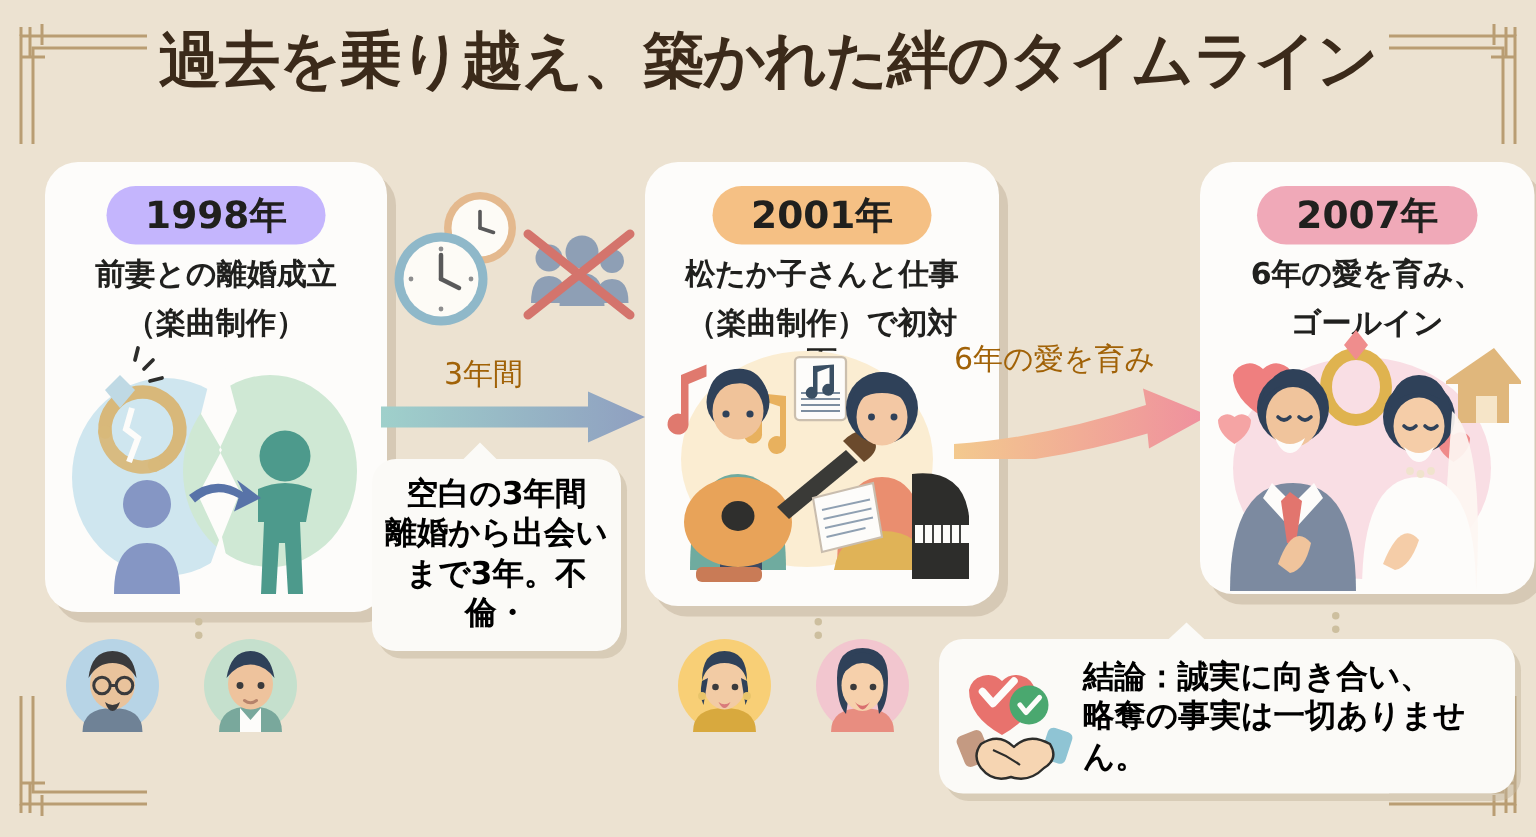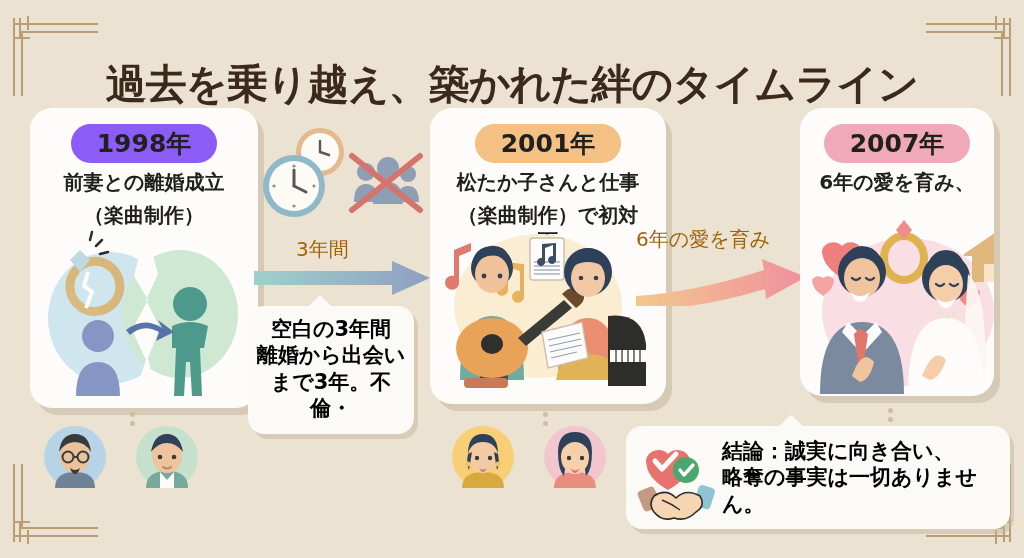--- a/index.html
+++ b/index.html
@@ -15,40 +15,39 @@
   .corner { position:absolute; width:100px; height:92px; pointer-events:none; }
   .corner.tl { top:8px;  left:10px; }
   .corner.tr { top:8px;  right:10px;  transform:scaleX(-1); }
   .corner.bl { bottom:6px; left:10px; transform:scaleY(-1); }
   .corner.br { bottom:6px; right:10px; transform:scale(-1,-1); }
 
   
   .title-wrap {
     position:absolute; top:18px; left:0; width:100%;
     text-align:center;
-    margin-top:44px;
   }
   .title {
     font-size:41px; font-weight:bold; color:#3b2a1a;
     letter-spacing:-1px; line-height:1.1;
     font-family:"DejaVu Sans","Liberation Sans",sans-serif;
   }
 
   
   .board { position:absolute; top:108px; left:0; width:1024px; height:450px; }
 
   .card {
     position:absolute; top:0;
     background:#fdfcfa; border-radius:22px;
     box-shadow:6px 7px 0 rgba(196,181,158,.55);
     overflow:hidden;
   }
   .card.c1 { left:30px;  width:228px; height:300px; }
   .card.c2 { left:430px; width:236px; height:296px; }
-  .card.c3 { left:800px; width:194px; height:288px; }
+  .card.c3 { left:800px; width:223px; height:288px; }
 
   .badge {
     display:block; margin:16px auto 0; width:fit-content;
     padding:4px 26px; border-radius:20px;
     font-size:25px; font-weight:bold; color:#20201e; line-height:1.25;
     font-family:"DejaVu Sans","Liberation Sans",sans-serif;
   }
   .card-text {
     text-align:center; margin-top:6px; padding:0 19px;
     font-size:20px; font-weight:bold; color:#20201e; line-height:1.32;
@@ -152,21 +151,21 @@
   </svg>
 </div>
 
 <div class="title-wrap">
   <div class="title">過去を乗り越え、築かれた絆のタイムライン</div>
 </div>
 
 <div class="board">
 
   <div class="card c1">
-    <span class="badge" style="background:#8b5cf6">1998年</span>
+    <span class="badge" style="background:#c4b5fd">1998年</span>
     <div class="card-text">前妻との離婚成立</div>
     <div class="card-text">（楽曲制作）</div>
     <div class="card-art">
       <svg viewBox="0 0 228 180" width="228" height="180">
         <ellipse cx="80" cy="92" rx="62" ry="66" fill="#cfe6ef"></ellipse>
         <ellipse cx="150" cy="88" rx="58" ry="64" fill="#cfe8d4"></ellipse>
         <path d="M112 18 L104 50 L118 74 L102 104 L116 134 L104 168 L126 168 L118 132 L130 102 L116 74 L128 48 L120 18 Z" fill="#fdfcfa"></path>
 
         <path d="M40 62 a25 25 0 1 1 33 22" fill="none" stroke="#d8b87a" stroke-width="9" stroke-linecap="round"></path>
         <path d="M73 84 a25 25 0 0 1 -33 -22" fill="none" stroke="#d8b87a" stroke-width="9" stroke-linecap="round" opacity=".95"></path>
@@ -322,20 +321,21 @@
             <stop offset="100%" stop-color="#ef8f9e"></stop>
         </linearGradient>
       </defs>
       <path d="M0 42 q60 -4 128 -26 l-2 -11 l44 18 l-40 22 l-1 -10 q-66 20 -129 22 Z" fill="url(#ag2)"></path>
     </svg>
   </div>
 
   <div class="card c3">
     <span class="badge" style="background:#f0a9b8">2007年</span>
     <div class="card-text">6年の愛を育み、</div>
+    <div class="card-text">ゴールイン</div>
     <div class="card-art">
       <svg viewBox="0 0 214 180" width="214" height="180">
         <ellipse cx="108" cy="96" rx="86" ry="74" fill="#f9dee4"></ellipse>
 
         <path d="M22 34 a12 12 0 0 1 20 -4 a12 12 0 0 1 20 4 q0 16 -20 28 q-20 -12 -20 -28 Z" fill="#ef7f7f"></path>
         <path d="M12 64 a7 7 0 0 1 11 -2 a7 7 0 0 1 11 2 q0 9 -11 16 q-11 -7 -11 -16 Z" fill="#f5a4a4"></path>
         <path d="M158 76 a7 7 0 0 1 11 -2 a7 7 0 0 1 11 2 q0 9 -11 16 q-11 -7 -11 -16 Z" fill="#ef8a8a"></path>
 
         <ellipse cx="104" cy="42" rx="20" ry="22" fill="none" stroke="#dfb34f" stroke-width="8"></ellipse>
         <path d="M96 14 l8 -10 l8 10 l-8 10 Z" fill="#ef8d8d"></path>

